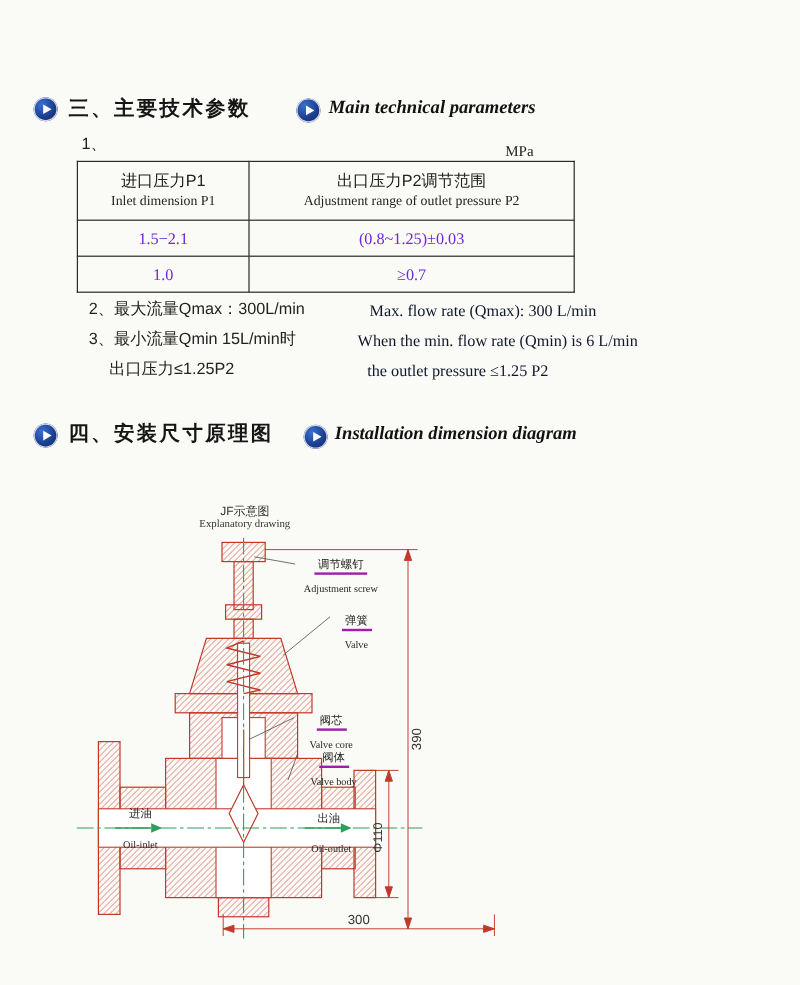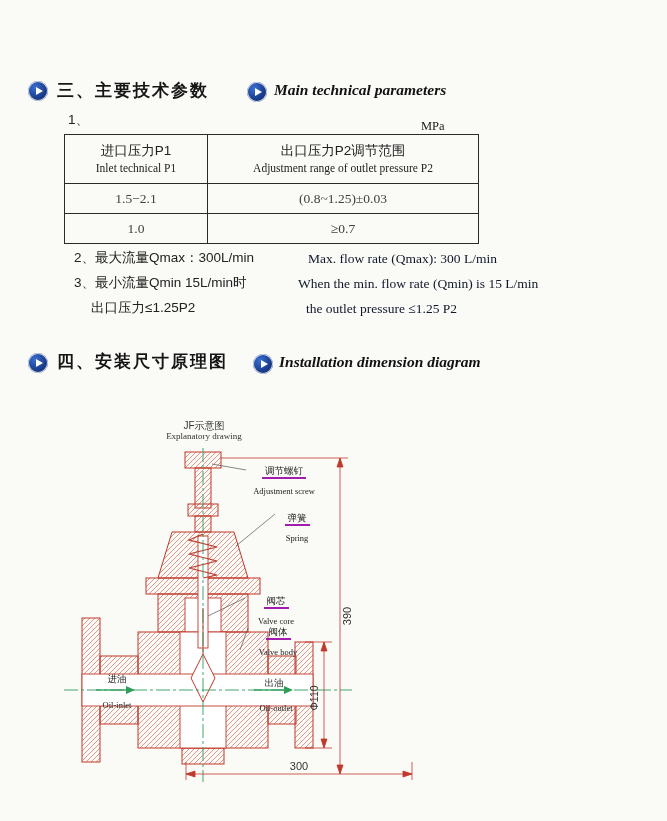--- a/index.html
+++ b/index.html
@@ -23,21 +23,21 @@
   .en-title{font-family:"Liberation Serif",serif;font-style:italic;font-weight:bold;font-size:15.5px;color:#111;}
   .cjk-text{font-size:13.5px;color:#222;}
   .en-text{font-family:"Liberation Serif",serif;font-size:13.5px;color:#0f172a;}
   .small{font-size:12.5px;}
   table.ptable{border-collapse:collapse;background:transparent;}
   table.ptable td{
     border:1px solid #2a2a2a;text-align:center;vertical-align:middle;padding:2px 4px;
   }
   .th-cn{font-size:13.5px;color:#222;line-height:1.35;}
   .th-en{font-family:"Liberation Serif",serif;font-size:11.5px;color:#222;line-height:1.3;}
-  .cell-val{font-family:"Liberation Serif",serif;font-size:13.5px;color:#404040;}
+  .cell-val{font-family:"Liberation Serif",serif;font-size:13.5px;color:#6d28d9;}
   .dcap-cn{font-size:10px;text-align:center;color:#333;}
   .dcap-en{font-family:"Liberation Serif",serif;font-size:9px;text-align:center;color:#333;}
   .dlabel{position:absolute;text-align:center;line-height:1.2;z-index:5;}
   .dlabel .cn{font-size:9.5px;color:#222;display:inline-block;}
   .dlabel.underlined .cn{border-bottom:2px solid #a21caf;padding:0 3px 1px;}
   .dlabel .en{font-family:"Liberation Serif",serif;font-size:8.5px;color:#222;}
 </style>
 </head>
 <body>
 
@@ -53,42 +53,42 @@
   <div class="abs en-title" style="left:274px;top:81px;">Main technical parameters</div>
 
   <div class="abs cjk-text" style="left:68px;top:111px;">1、</div>
   <div class="abs small" style="left:421px;top:119px;font-family:'Liberation Serif',serif;">MPa</div>
 
   <table class="ptable abs" style="left:64px;top:134px;border-radius:14px;">
     <tbody>
       <tr>
         <td style="width:134px;height:44px;">
           <div class="th-cn">进口压力P1</div>
-          <div class="th-en">Inlet technical P1</div>
+          <div class="th-en">Inlet dimension P1</div>
         </td>
         <td style="width:262px;height:44px;">
           <div class="th-cn">出口压力P2调节范围</div>
           <div class="th-en">Adjustment range of outlet pressure P2</div>
         </td>
       </tr>
       <tr>
         <td style="height:25px;" class="cell-val">1.5−2.1</td>
         <td class="cell-val">(0.8~1.25)±0.03</td>
       </tr>
       <tr>
         <td style="height:25px;margin-top:40px;" class="cell-val">1.0</td>
         <td class="cell-val">≥0.7</td>
       </tr>
     </tbody>
   </table>
 
   <div class="abs cjk-text" style="left:74px;top:249px;">2、最大流量Qmax：300L/min</div>
   <div class="abs en-text" style="left:308px;top:251px;">Max. flow rate (Qmax): 300 L/min</div>
   <div class="abs cjk-text" style="left:74px;top:274px;">3、最小流量Qmin  15L/min时</div>
-  <div class="abs en-text" style="left:298px;top:276px;">When the min. flow rate (Qmin) is 15 L/min</div>
+  <div class="abs en-text" style="left:298px;top:276px;">When the min. flow rate (Qmin) is 6 L/min</div>
   <div class="abs cjk-text" style="left:91px;top:299px;">出口压力≤1.25P2</div>
   <div class="abs en-text" style="left:306px;top:301px;">the outlet pressure ≤1.25 P2</div>
 
   <span class="badge" style="left:28px;top:353px;">
       <span class="tri"></span>
     </span>
   <div class="abs cjk-title" style="left:57px;top:350px;">四、安装尺寸原理图</div>
   <span class="badge" style="left:253px;top:354px;">
       <span class="tri"></span>
     </span>
@@ -176,21 +176,21 @@
     <text transform="translate(278,250) rotate(-90)" text-anchor="middle" font-size="10.5" fill="#333" font-family="Liberation Sans, sans-serif">Φ110</text>
     <text x="259" y="322" text-anchor="middle" font-size="11" fill="#333" font-family="Liberation Sans, sans-serif">300</text>
   </svg>
 
   <div class="dlabel underlined" style="left:244px;top:459px;width:80px;">
     <span class="cn">调节螺钉</span><br>
     <span class="en">Adjustment screw</span>
   </div>
   <div class="dlabel underlined" style="left:272px;top:506px;width:50px;">
     <span class="cn">弹簧</span><br>
-    <span class="en">Spring</span>
+    <span class="en">Valve</span>
   </div>
   <div class="dlabel underlined" style="left:244px;top:589px;width:64px;">
     <span class="cn">阀芯</span><br>
     <span class="en">Valve core</span>
   </div>
   <div class="dlabel underlined" style="left:246px;top:620px;width:64px;">
     <span class="cn">阀体</span><br>
     <span class="en">Valve body</span>
   </div>
   <div class="dlabel" style="left:99px;top:667px;width:36px;">

